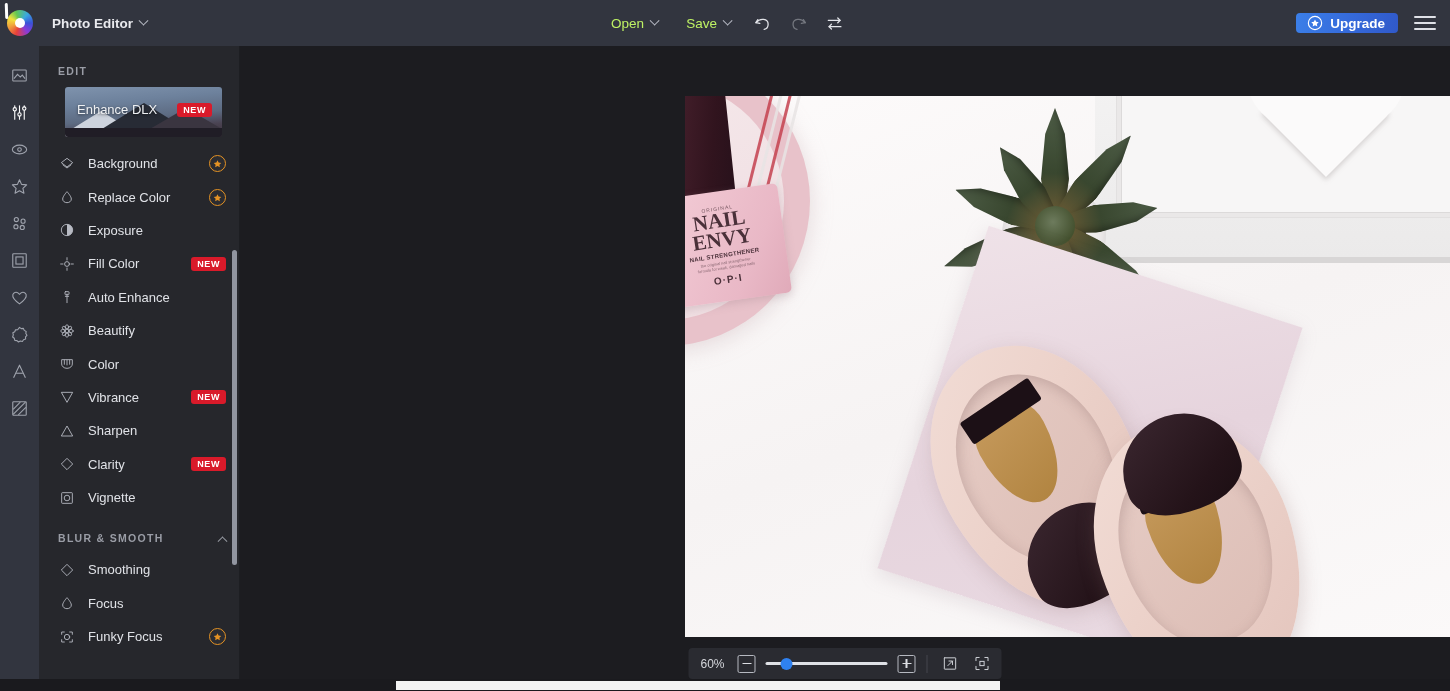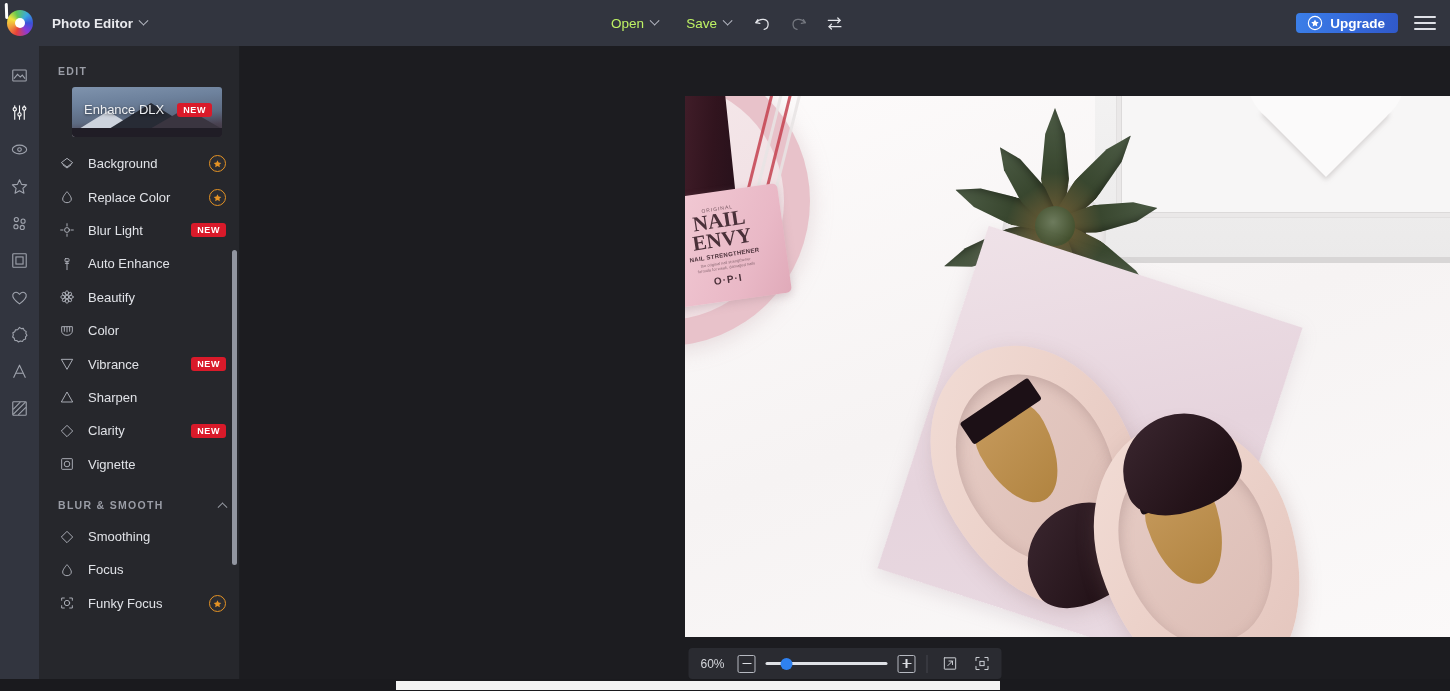--- a/index.html
+++ b/index.html
@@ -110,21 +110,21 @@
     z-index: 10;
   }
   .panel-head {
     color: #9a9da6; font-size: 10.5px; font-weight: bold;
     letter-spacing: 1.3px; padding: 19px 0 10px 19px;
   }
   .panel-scroll {
     flex: 1; overflow: hidden; position: relative;
   }
   .promo {
-    margin: 0 18px 10px 33px; height: 50px; border-radius: 3px;
+    margin: 0 18px 10px 26px; height: 50px; border-radius: 3px;
     position: relative; overflow: hidden; cursor: pointer;
     background: linear-gradient(175deg, #7f93ad 0%, #6d819c 30%, #5d6b82 58%, #4a4352 78%, #3a2f38 100%);
   }
   .promo .mtn1, .promo .mtn2, .promo .mtn3 {
     position: absolute; bottom: 0; width: 0; height: 0;
   }
   .promo .mtn1 {
     left: -6px; border-left: 42px solid transparent; border-right: 42px solid transparent;
     border-bottom: 26px solid #cdd3dd;
   }
@@ -531,32 +531,41 @@
             <span class="mi-label">Replace Color</span>
             <span class="mi-badge">
               <span class="badge-pro">
                 <svg width="9" height="9" viewBox="0 0 24 24">
                     <path d="M12 3 L15 9.6 L22 10.5 L17 15.4 L18.3 22.2 L12 18.9 L5.7 22.2 L7 15.4 L2 10.5 L9 9.6 Z" fill="#e59324"></path>
                   </svg>
               </span>
             </span>
           </div>
 
+          <div class="menu-item">
+            <span class="mi-icon">
+              <svg width="16" height="16" viewBox="0 0 24 24" fill="none" stroke="#b7bac3" stroke-width="1.35">
+                <circle cx="12" cy="12" r="8.5"></circle>
+                  <path d="M12 3.5 A8.5 8.5 0 0 1 12 20.5 Z" fill="#b7bac3" stroke="none"></path>
+              </svg>
+            </span>
+            <span class="mi-label">Exposure</span>
+          </div>
 
           <div class="menu-item">
             <span class="mi-icon">
               <svg width="16" height="16" viewBox="0 0 24 24" fill="none" stroke="#b7bac3" stroke-width="1.35" stroke-linecap="round">
                 <circle cx="12" cy="12" r="3.6"></circle>
                 <path d="M12 2.5 V6"></path>
                   <path d="M12 18 V21.5"></path>
                   <path d="M2.5 12 H6"></path>
                   <path d="M18 12 H21.5"></path>
               </svg>
             </span>
-            <span class="mi-label">Blur Light</span>
+            <span class="mi-label">Fill Color</span>
             <span class="mi-badge">
               <span class="badge-new">NEW</span>
             </span>
           </div>
 
           <div class="menu-item">
             <span class="mi-icon">
               <svg width="16" height="16" viewBox="0 0 24 24" fill="none" stroke="#b7bac3" stroke-width="1.35" stroke-linecap="round">
                 <path d="M12 7.5 V20.5"></path>
                   <rect x="9" y="4" width="6" height="4.5" rx="1"></rect>

